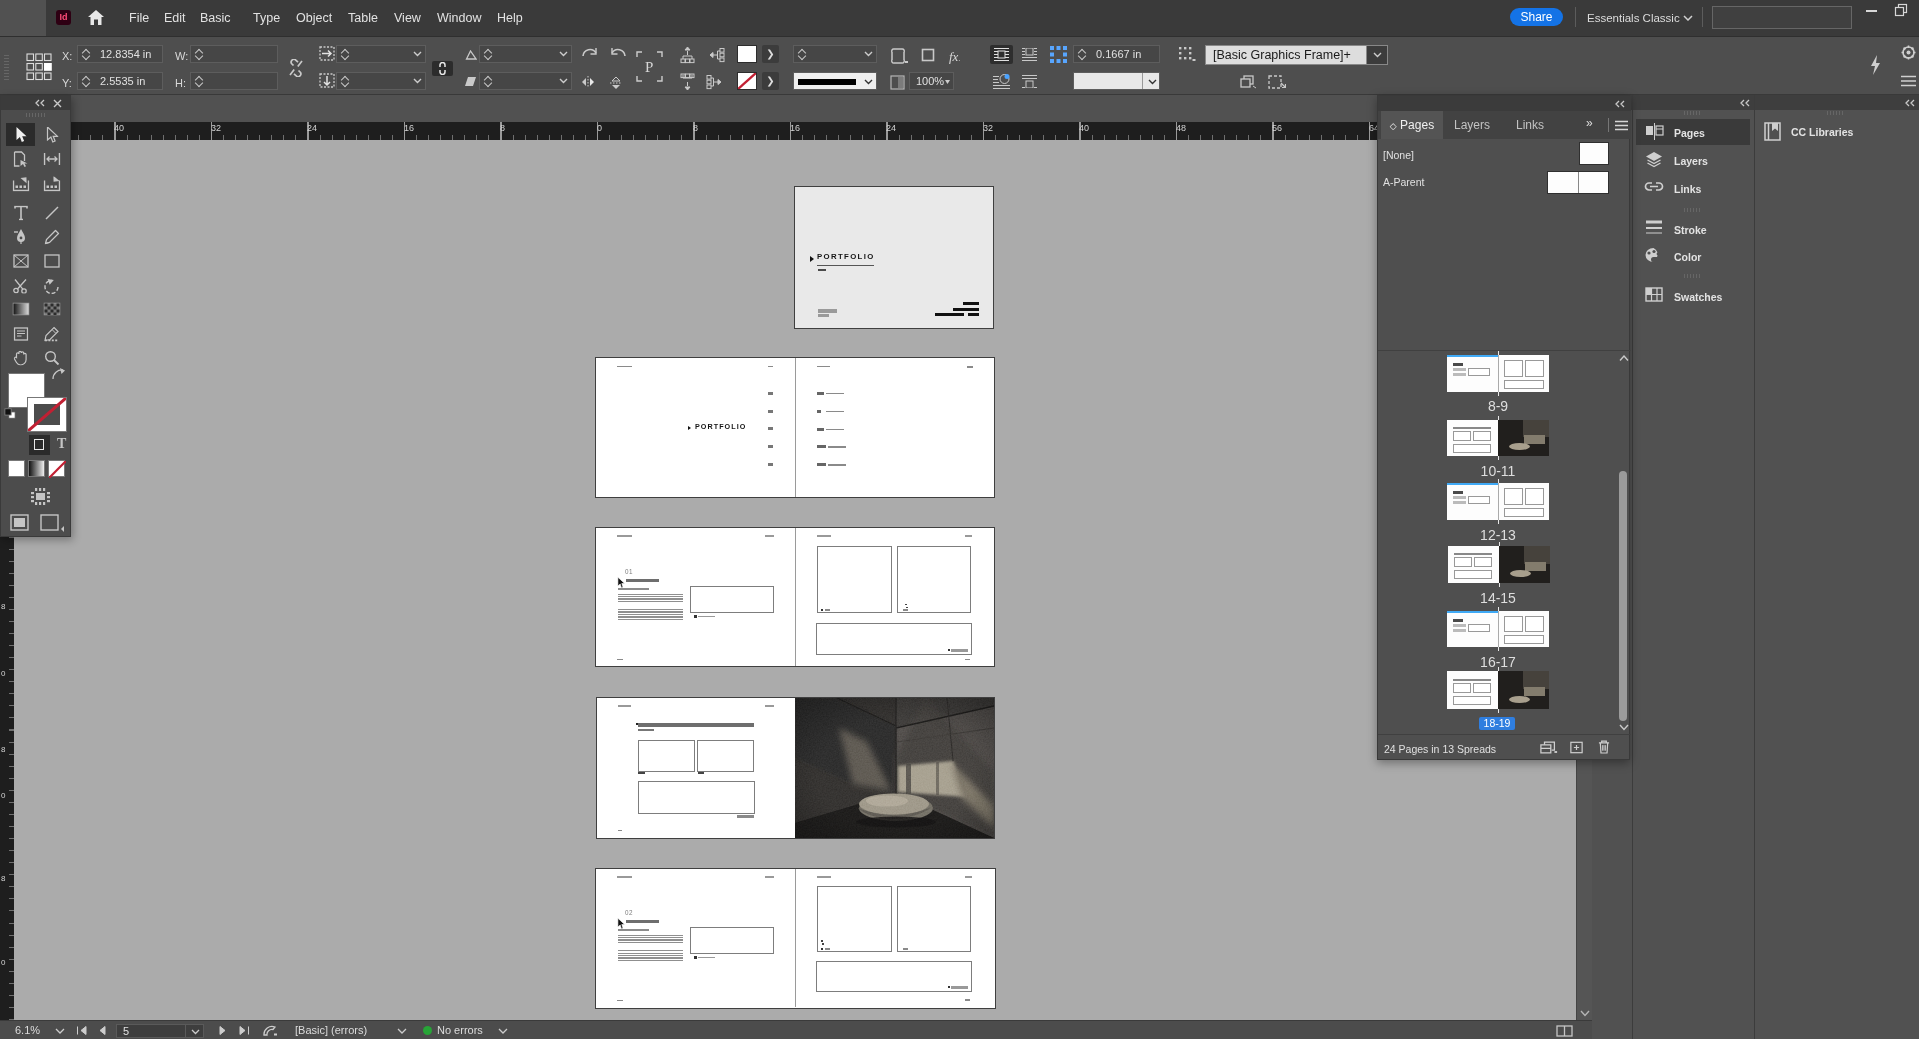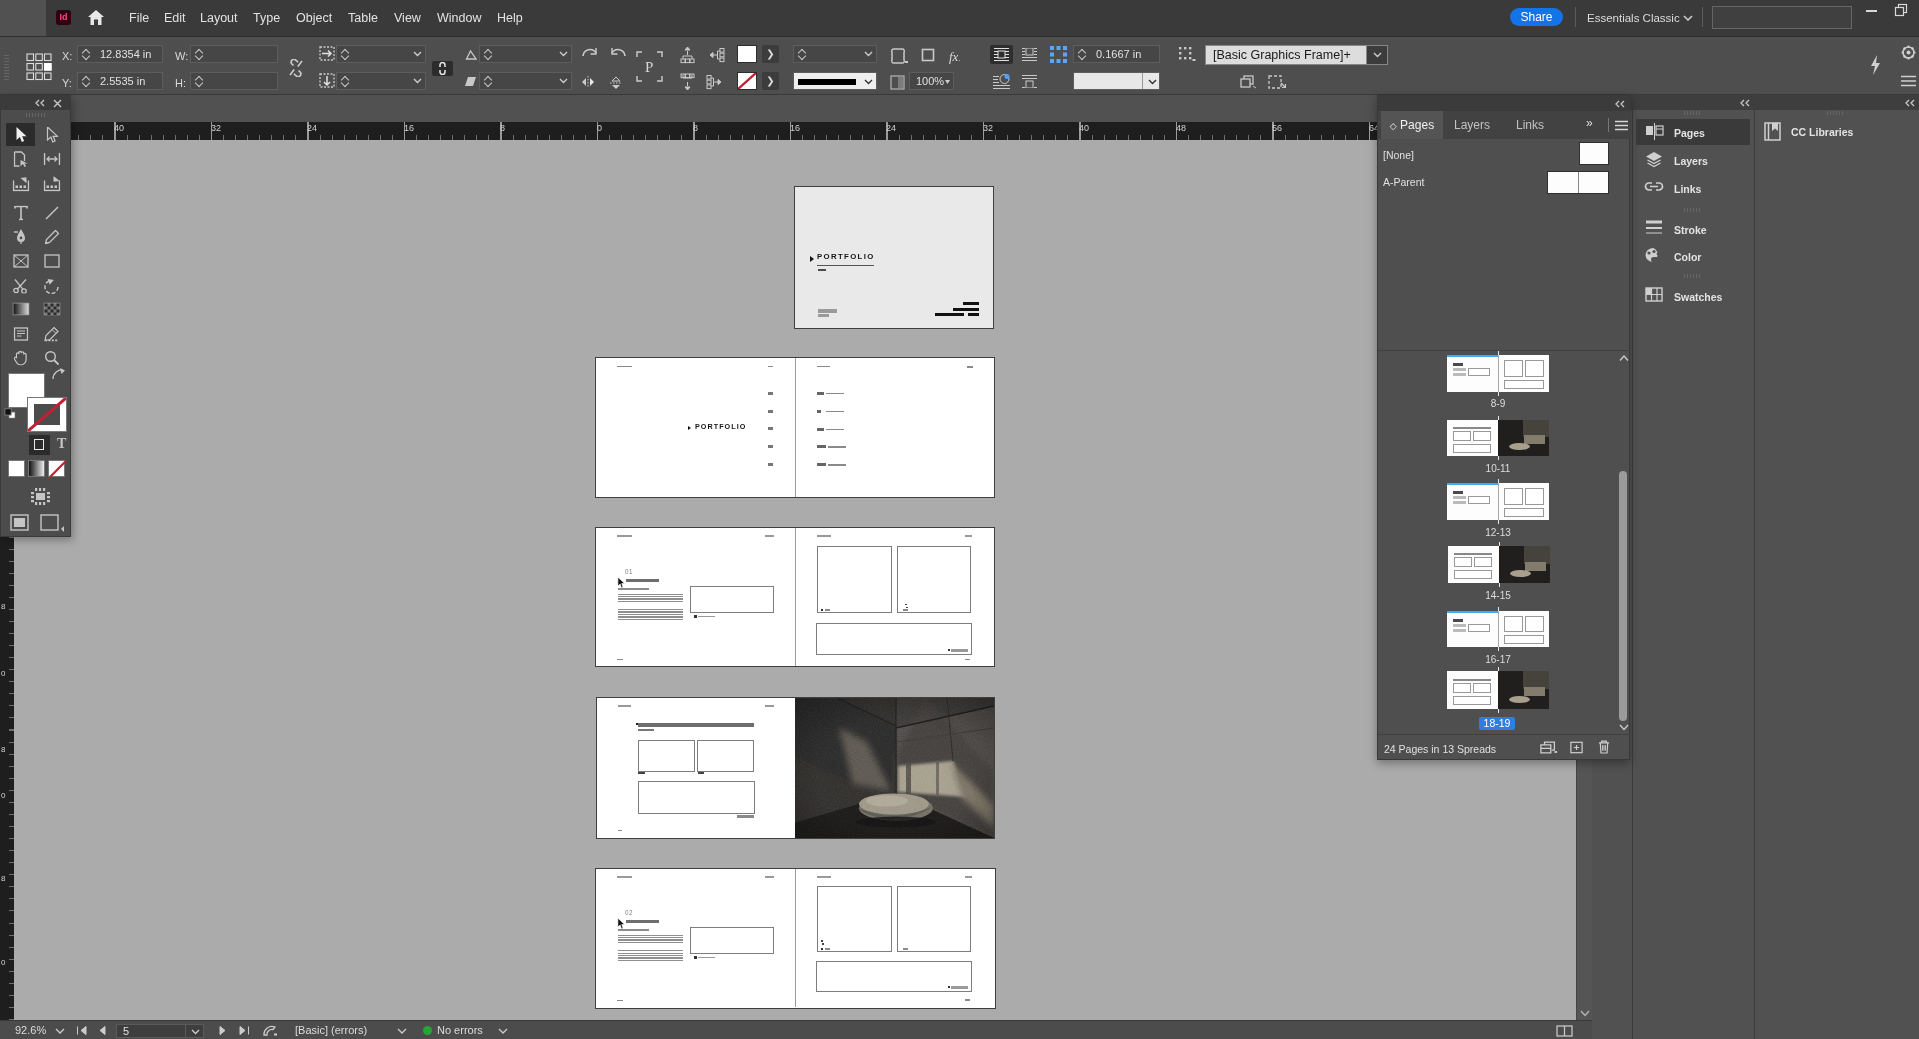--- a/index.html
+++ b/index.html
@@ -61,42 +61,42 @@
 .entry { position:absolute; left:3px; width:117px; height:26px; color:#e3e3e3; font-size:10.5px; font-weight:bold; }
 .entry .elbl { position:absolute; left:38px; top:8px; }
 .grip { position:absolute; height:4px; background-image:repeating-linear-gradient(90deg,#666 0,#666 1px,transparent 1px,transparent 3px); }
 
 
 #pagespanel { position:absolute; left:1377px; top:95px; width:253px; height:665px; background:#4f4f4f;
   border:1px solid #393939; box-shadow:0 3px 9px rgba(0,0,0,.35); }
 #pp-top { position:absolute; left:0; top:0; width:253px; height:15px; background:#3b3b3b; }
 #pp-tabs { position:absolute; left:0; top:15px; width:253px; height:28px; background:#424242; }
 .pp-tab { position:absolute; top:0; height:28px; font-size:12px; color:#c3c3c3; text-align:center; line-height:28px; }
-.sp-lbl { position:absolute; width:60px; text-align:center; font-size:10px; color:#dedede; }
+.sp-lbl { position:absolute; width:60px; text-align:center; font-size:14px; color:#dedede; }
 
 
 #toolbar { position:absolute; left:0; top:95px; width:71px; height:442px; background:#4c4c4c;
   border:1px solid #3a3a3a; box-shadow:2px 3px 8px rgba(0,0,0,.3); }
 #tb-top { position:absolute; left:0; top:0; width:69px; height:14px; background:#3b3b3b; }
 .tool { position:absolute; width:29px; height:23px; }
 .tool.sel { background:#2b2b2b; }
 .tool svg { position:absolute; left:50%; top:50%; transform:translate(-50%,-50%); }
 </style>
 </head>
 <body>
 <div id="app">
 
   <div id="menubar">
     <div id="idlogo">Id</div>
     <svg id="homeico" width="18" height="17" viewBox="0 0 18 17">
         <path d="M9 1 L17 8 L14.5 8 L14.5 16 L11 16 L11 10.5 L7 10.5 L7 16 L3.5 16 L3.5 8 L1 8 Z" fill="#e8e8e8"></path>
       </svg>
     <span class="mi" style="left:83px">File</span>
     <span class="mi" style="left:118px">Edit</span>
-    <span class="mi" style="left:154px">Layout</span>
+    <span class="mi" style="left:154px">Basic</span>
     <span class="mi" style="left:207px">Type</span>
     <span class="mi" style="left:250px">Object</span>
     <span class="mi" style="left:302px">Table</span>
     <span class="mi" style="left:348px">View</span>
     <span class="mi" style="left:391px">Window</span>
     <span class="mi" style="left:451px">Help</span>
     <div id="sharebtn">Share</div>
     <div class="vdiv" style="left:1529px"></div>
     <span id="wsname">Essentials Classic</span>
     <svg class="abs" style="left:1637px;top:15px" width="10" height="6" viewBox="0 0 10 6">
@@ -612,21 +612,21 @@
       <div class="gbar" style="left:354.5px;top:116.5px;width:17px;height:3px;background:#999"></div>
       <div class="gbar" style="left:369px;top:130px;width:5px;height:1.5px"></div>
     </div>
   </div>
   <div id="vscroll">
     <svg class="abs" style="left:3px;top:870px" width="10" height="7">
         <path d="M1 1 L5 5.5 L9 1" stroke="#b5b5b5" stroke-width="1.4" fill="none"></path>
       </svg>
   </div>
   <div id="statusbar">
-    <span class="sb-txt" style="left:15px">92.6%</span>
+    <span class="sb-txt" style="left:15px">6.1%</span>
     <svg class="abs" style="left:55px;top:7px" width="10" height="6">
         <path d="M1 1 L5 5 L9 1" stroke="#ccc" stroke-width="1.3" fill="none"></path>
       </svg>
     <svg class="abs" style="left:76px;top:5px" width="11" height="9">
         <path d="M1.5 0.5 L1.5 8.5 M10 0.5 L5 4.5 L10 8.5 Z" stroke="#ccc" fill="#ccc"></path>
       </svg>
     <svg class="abs" style="left:98px;top:5px" width="8" height="9">
         <path d="M7 0.5 L2 4.5 L7 8.5 Z" stroke="#ccc" fill="#ccc"></path>
       </svg>
     <div class="abs" style="left:116px;top:3px;width:88px;height:14px;background:#3e3e3e;border:1px solid #5a5a5a">

